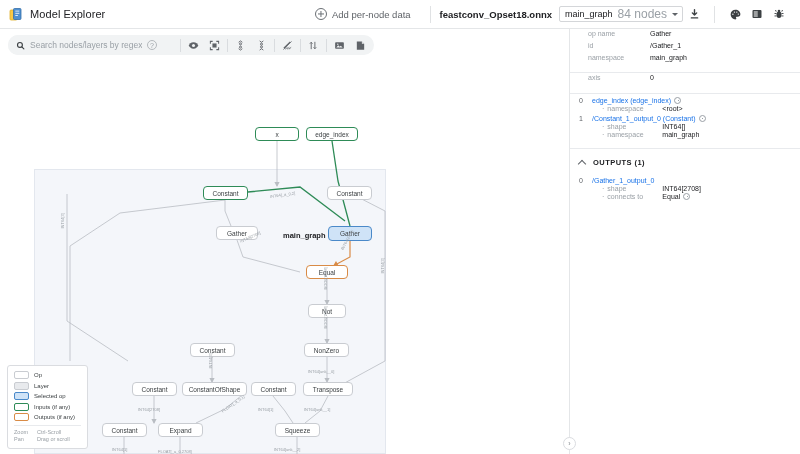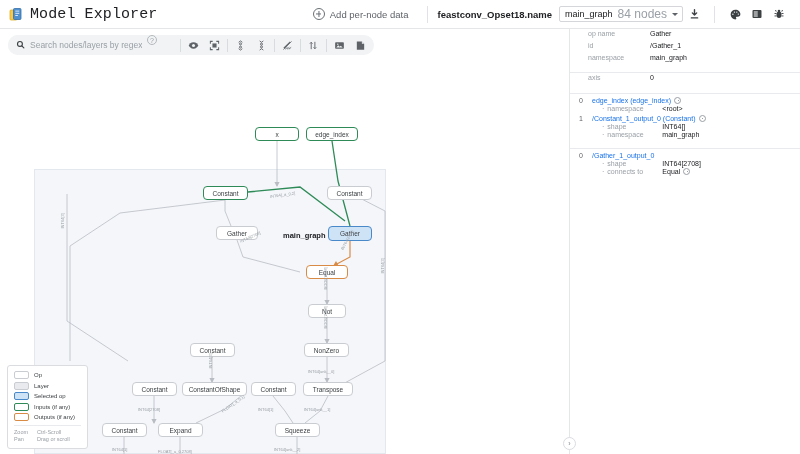--- a/index.html
+++ b/index.html
@@ -11,21 +11,21 @@
   .app { position: relative; width: 800px; height: 454px; background: #fff; }
 
   
   .topbar {
     position: absolute; top: 0; left: 0; width: 800px; height: 29px;
     display: flex; align-items: center;
     border-bottom: 1px solid #e4e6e8; background: #fff;
   }
   .brand { display: flex; align-items: center; gap: 6px; padding-left: 9px; }
   .brand-logo { width: 15px; height: 15px; position: relative; }
-  .brand-title { font-size: 15px; color: #202124; letter-spacing: .1px; font-family: Liberation Mono, monospace; }
+  .brand-title { font-size: 11px; color: #202124; letter-spacing: .1px; }
 
   .topbar-right {
     margin-left: auto; display: flex; align-items: center; height: 100%;
     padding-right: 10px; gap: 0;
   }
   .add-data {
     display: flex; align-items: center; gap: 5px;
     font-size: 9.5px; color: #5f6368; padding: 0 10px 0 0; cursor: pointer;
   }
   .plus-ico {
@@ -58,21 +58,21 @@
   
   .toolbar {
     position:absolute; top:29px; left:0; width:569px; height:32px;
     display:flex; align-items:center; padding-left:8px;
   }
   .toolpill {
     display:flex; align-items:center; height:20px;
     background:#f1f3f4; border-radius:11px; padding:0 3px 0 0;
   }
   .search-wrap {
-    display:flex; gap:5px; height:20px;
+    display:flex; align-items:center; gap:5px; height:20px;
     background:#f1f3f4; border-radius:11px; padding:0 6px 0 8px; width:170px;
   }
   .search-input {
     border:none; outline:none; background:transparent;
     font-size:8.5px; color:#5f6368; width:112px; font-family:inherit;
   }
   .search-input::placeholder { color:#9aa0a6; }
   .help-ico {
     width:10px;height:10px;border:1px solid #b5b9bd;border-radius:50%;
     font-size:7px;color:#9aa0a6;display:flex;align-items:center;justify-content:center;
@@ -186,21 +186,21 @@
       </span>
       <span class="brand-title">Model Explorer</span>
     </div>
 
     <div class="topbar-right">
       <div class="add-data">
         <span class="plus-ico"></span>
         <span>Add per-node data</span>
       </div>
       <div class="vdiv"></div>
-      <span class="file-name">feastconv_Opset18.name</span>
+      <span class="file-name">feastconv_Opset18.onnx</span>
       <div class="graph-select">
         <span class="gname">main_graph</span>
         <span class="gcount">84 nodes</span>
         <span class="caret"></span>
       </div>
       <div class="icon-btn">
         <svg width="13" height="13" viewBox="0 0 24 24" fill="#3c4043">
           <path d="M12 3v10m0 0l-4-4m4 4l4-4" stroke="#3c4043" stroke-width="2.6" fill="none" stroke-linecap="round"></path>
           <rect x="5" y="17" width="14" height="2.6" rx="1"></rect>
         </svg>
@@ -488,20 +488,24 @@
           </div>
           <div class="io-kv">
             <span class="bul">·</span>
             <span class="k">namespace</span>
             <span class="v">main_graph</span>
           </div>
         </div>
       </div>
     <div class="sec-div" style="margin-top:10px"></div>
 
+    <div class="sec-head">
+      <span class="chev"></span>
+      <span>OUTPUTS (1)</span>
+    </div>
     <div id="outputs-list">
         <div class="io-item">
           <div class="io-head">
             <span class="io-idx">0</span>
             <span class="io-name">/Gather_1_output_0</span>
           </div>
           <div class="io-kv">
             <span class="bul">·</span>
             <span class="k">shape</span>
             <span class="v">INT64[2708]</span>

